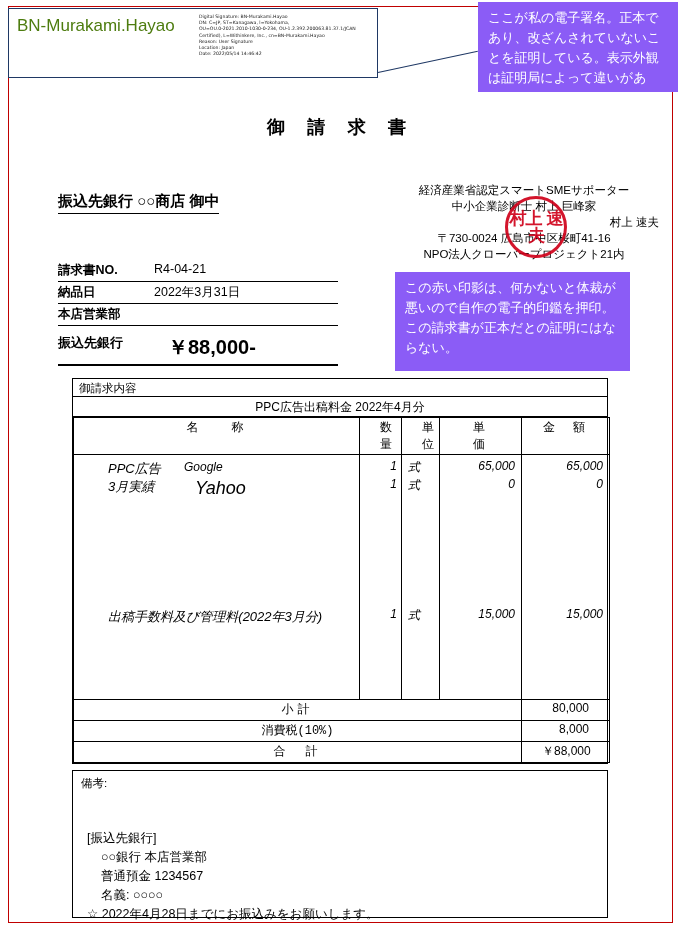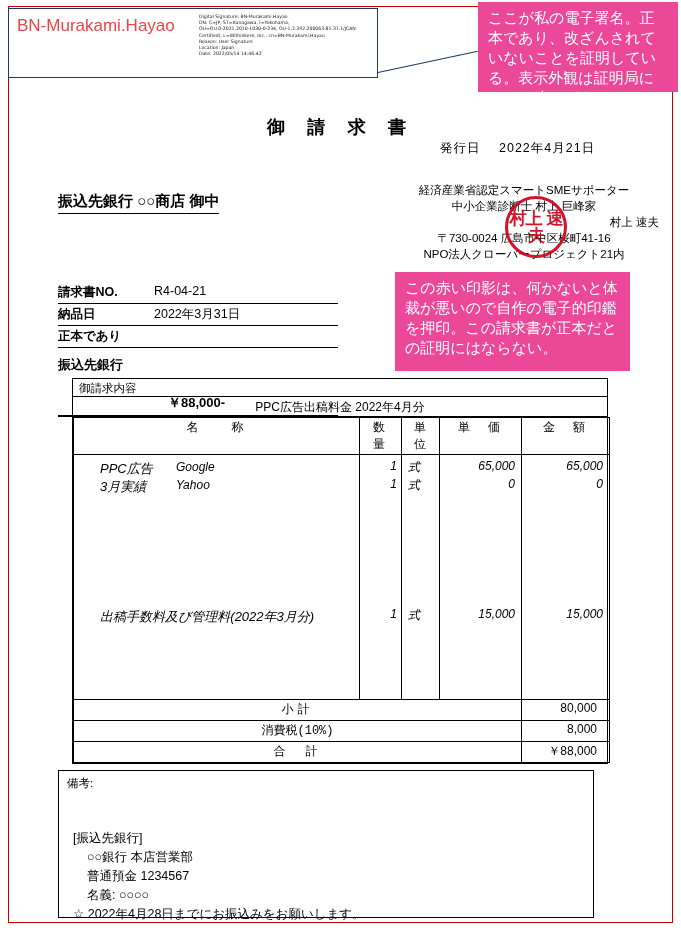--- a/index.html
+++ b/index.html
@@ -30,40 +30,40 @@
     background: #ffffff;
     box-sizing: border-box;
   }
   .sig-name {
     position: absolute;
     left: 8px;
     top: 6px;
     width: 175px;
     font-size: 17px;
     line-height: 22px;
-    color: #ef4444;
+    color: #4d7c0f;
   }
   .sig-details {
     position: absolute;
     left: 190px;
     top: 5px;
     width: 172px;
     font-size: 4.6px;
     line-height: 6.2px;
     color: #1a1a1a;
     font-family: "DejaVu Sans", sans-serif;
   }
   .sig-details div { white-space: nowrap; overflow: hidden; }
 
   
   .callout {
     position: absolute;
-    background: #ec4899;
+    background: #8b5cf6;
     color: #ffffff;
-    font-size: 15px;
+    font-size: 13px;
     line-height: 20px;
     box-sizing: border-box;
     padding: 6px 10px;
   }
   #callout-signature {
     left: 478px;
     top: 2px;
     width: 200px;
     height: 90px;
   }
@@ -154,42 +154,42 @@
     justify-content: center;
     text-align: center;
     font-family: "DejaVu Serif", serif;
     opacity: 0.92;
   }
 
   
   .meta {
     position: absolute;
     left: 58px;
-    top: 282px;
+    top: 260px;
     width: 280px;
     font-size: 12.5px;
   }
   .meta-row {
     display: flex;
     border-bottom: 1.2px solid #000;
     padding: 2px 0 2px 0;
     min-height: 17px;
     box-sizing: border-box;
   }
   .meta-row .k { width: 96px; font-weight: bold; }
   .meta-row .v { flex: 1; }
   .meta-total {
     display: flex;
     border-bottom: 2.5px solid #000;
     padding: 4px 0 3px 0;
     margin-top: 4px;
     font-weight: bold;
   }
   .meta-total .k { width: 110px; font-size: 13px; }
-  .meta-total .v { flex: 1; font-size: 13px; margin-top: 38px; }
+  .meta-total .v { flex: 1; font-size: 20px; }
 
   
   .items {
     position: absolute;
     left: 72px;
     top: 378px;
     width: 536px;
     border: 1.2px solid #000;
     box-sizing: border-box;
     font-size: 12px;
@@ -211,21 +211,21 @@
   }
   table.grid {
     width: 100%;
     border-collapse: collapse;
     table-layout: fixed;
   }
   table.grid th, table.grid td {
     border: 1px solid #000;
     font-weight: normal;
     font-size: 12px;
-    padding: 1px 12px;
+    padding: 1px 20px;
     vertical-align: top;
   }
   table.grid th {
     text-align: center;
     letter-spacing: 3px;
     height: 20px;
     font-size: 12px;
   }
   .c-name { width: 286px; }
   .c-qty { width: 42px; }
@@ -235,21 +235,21 @@
   .body-row td { height: 242px; font-style: italic; }
   .itemgroup { position: relative; height: 100%; }
   .ig-label {
     position: absolute;
     left: 14px;
     top: 4px;
     font-size: 13px;
     line-height: 18px;
   }
   .ig-sub1 { position: absolute; left: 90px; top: 4px; font-size: 12px; }
-  .ig-sub2 { position: absolute; left: 90px; top: 22px; font-size: 12px; }
+  .ig-sub2 { position: absolute; left: 101px; top: 22px; font-size: 18px; }
   .ig-fee { position: absolute; left: 14px; top: 152px; font-size: 13px; }
   .qtycell { position: relative; }
   .q1 { position: absolute; right: 4px; top: 4px; }
   .q2 { position: absolute; right: 4px; top: 22px; }
   .q3 { position: absolute; right: 4px; top: 152px; }
   .u1 { position: absolute; left: 6px; top: 4px; }
   .u2 { position: absolute; left: 6px; top: 22px; }
   .u3 { position: absolute; left: 6px; top: 152px; }
   .p1 { position: absolute; right: 6px; top: 4px; }
   .p2 { position: absolute; right: 6px; top: 22px; }
@@ -268,21 +268,21 @@
     letter-spacing: 4px;
     font-weight: bold;
   }
   .sum-label.small { letter-spacing: 0; font-family: Liberation Mono, monospace; }
   .sum-amt { text-align: right; font-weight: bold; }
   .total-row td { font-size: 13.5px; }
 
   
   .notes {
     position: absolute;
-    left: 58px;
+    left: 72px;
     top: 770px;
     width: 536px;
     height: 148px;
     border: 1.2px solid #000;
     box-sizing: border-box;
     font-size: 12.5px;
     padding: 3px 8px;
     line-height: 19px;
   }
   .notes .nlabel { font-size: 11.5px; }
@@ -311,24 +311,20 @@
   </div>
 
   <div class="leader" style="left:378px; top:72px; width:102px; transform:rotate(-12deg); transform-origin:left center;"></div>
 
   <div class="callout" id="callout-signature">ここが私の電子署名。正本であり、改ざんされていないことを証明している。表示外観は証明局によって違いがある。</div>
 
   <div class="callout" id="callout-stamp">この赤い印影は、何かないと体裁が悪いので自作の電子的印鑑を押印。この請求書が正本だとの証明にはならない。</div>
 
   <div class="inv-title">御 請 求 書</div>
 
-  <div class="issue-date">
-    <span class="lbl">発行日</span>
-    <span>2022年4月21日</span>
-  </div>
 
   <div class="addressee">振込先銀行 ○○商店 御中</div>
 
   <div class="issuer">
     <div>経済産業省認定スマートSMEサポーター</div>
     <div>中小企業診断士 村上 巨峰家</div>
     <div class="line-r">村上 速夫</div>
     <div>〒730-0024 広島市中区桜町41-16</div>
     <div>NPO法人クローバープロジェクト21内</div>
   </div>
@@ -341,21 +337,21 @@
   <div class="meta">
     <div class="meta-row">
       <span class="k">請求書NO.</span>
       <span class="v">R4-04-21</span>
     </div>
     <div class="meta-row">
       <span class="k">納品日</span>
       <span class="v">2022年3月31日</span>
     </div>
     <div class="meta-row">
-      <span class="k">正本であり</span>
+      <span class="k">本店営業部</span>
       <span class="v"></span>
     </div>
     <div class="meta-total">
       <span class="k">振込先銀行</span>
       <span class="v">￥88,000-</span>
     </div>
   </div>
 
   <div class="items">
     <div class="items-caption">御請求内容</div>

